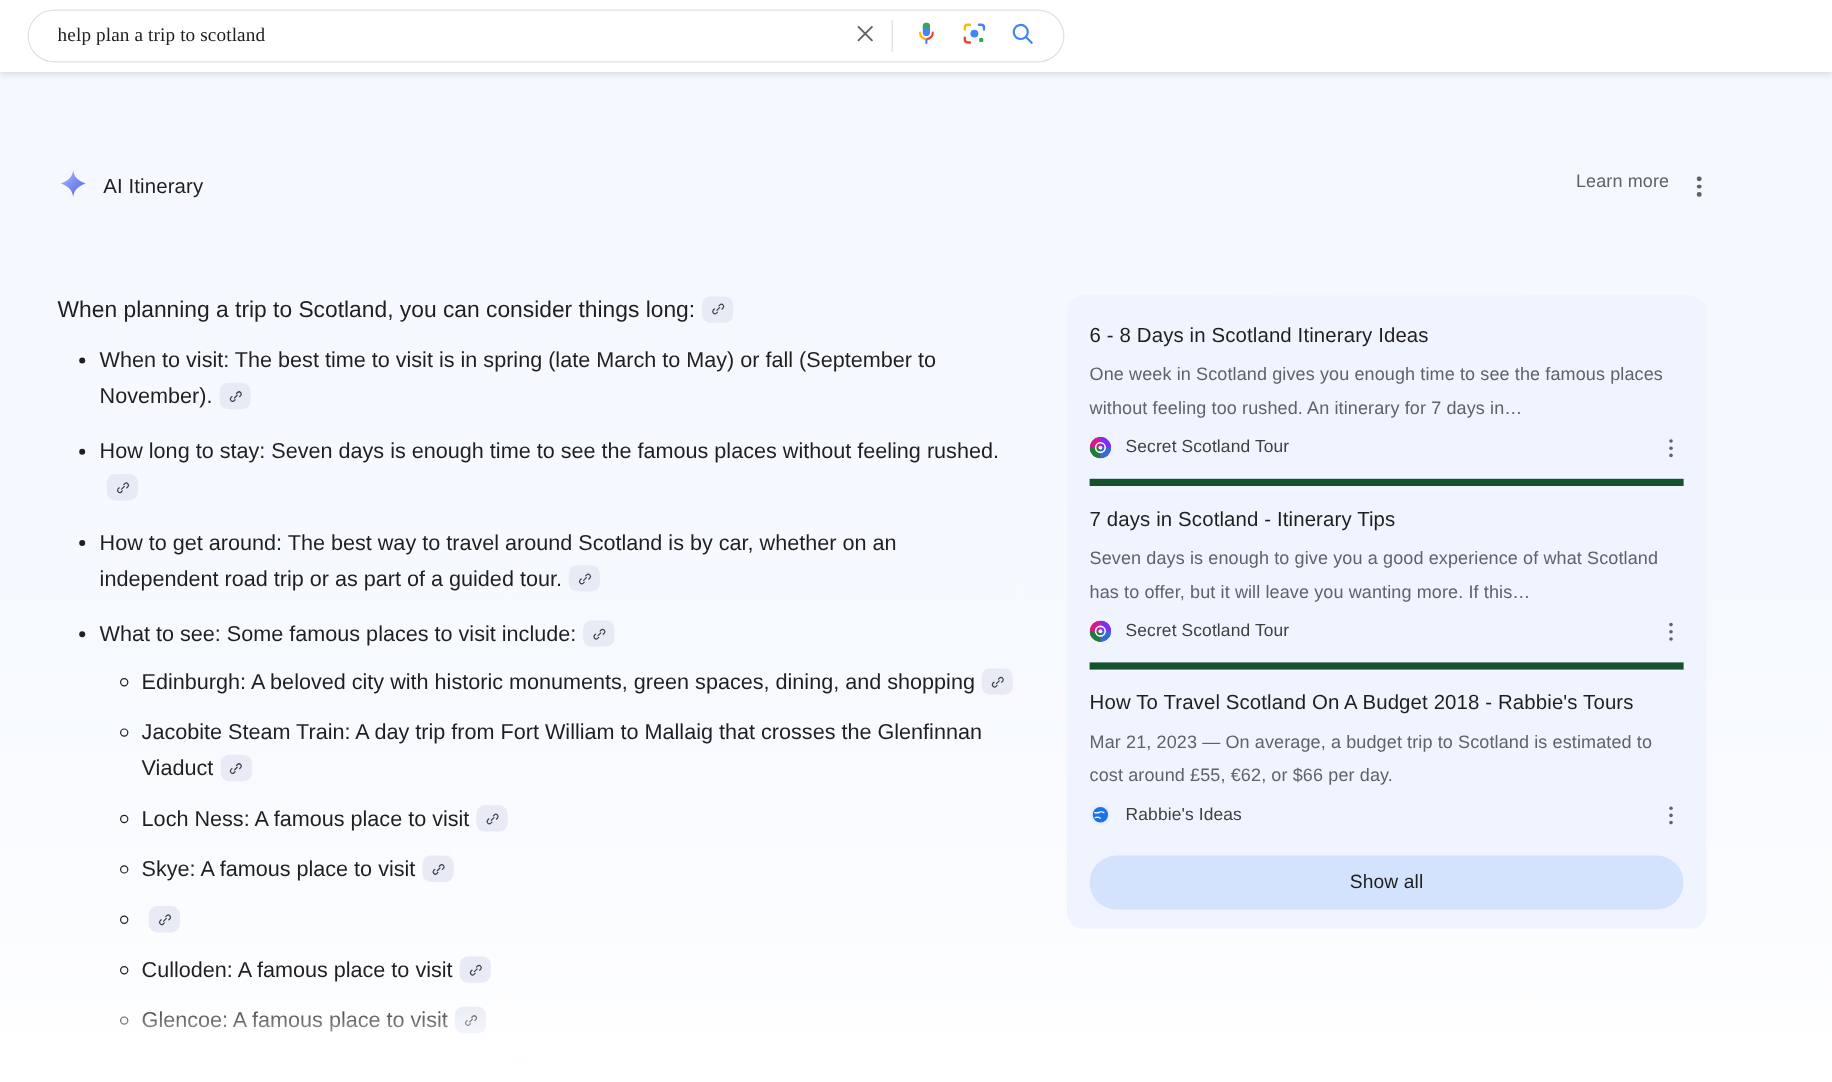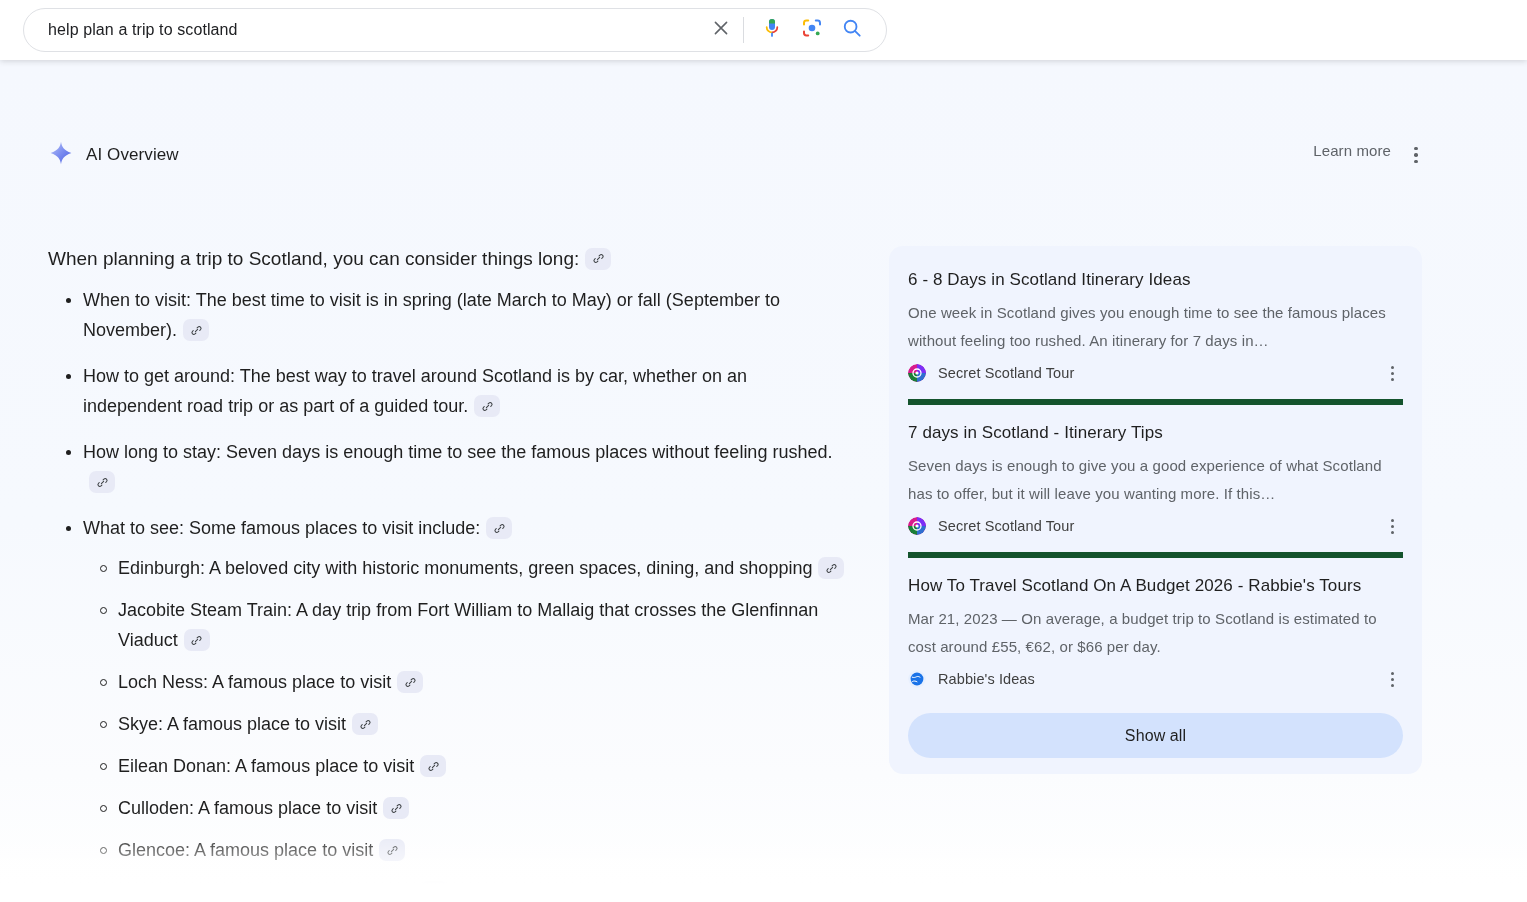--- a/index.html
+++ b/index.html
@@ -26,20 +26,21 @@
     left: 23px;
     top: 8px;
     width: 864px;
     height: 44px;
     border: 1px solid #dfe1e5;
     border-radius: 24px;
     background: #ffffff;
     display: flex;
     align-items: center;
     padding: 0 14px 0 24px;
+    font-family: Liberation Serif, serif;
   }
 
   .search-value {
     flex: 1;
     font-size: 16px;
     color: #202124;
     letter-spacing: .1px;
     line-height: 20px;
     white-space: nowrap;
     overflow: hidden;
@@ -321,21 +322,21 @@
           <defs>
             <linearGradient id="sparkGrad" x1="0" y1="0" x2="1" y2="1">
               <stop offset="0%" stop-color="#b9c4f7"></stop>
               <stop offset="50%" stop-color="#7b8df0"></stop>
               <stop offset="100%" stop-color="#4a5fe0"></stop>
             </linearGradient>
           </defs>
           <path fill="url(#sparkGrad)" d="M12 1.6c.7 4.6 2.4 7.7 9.6 10.4-7.2 2.7-8.9 5.8-9.6 10.4-.7-4.6-2.4-7.7-9.6-10.4C9.6 9.3 11.3 6.2 12 1.6z"></path>
         </svg>
       </span>
-      <span class="ai-title">AI Overview</span>
+      <span class="ai-title">AI Itinerary</span>
     </div>
 
     <div class="ai-header-right">
       <span class="learn-more">Learn more</span>
       <span class="kebab">
           <i></i>
           <i></i>
           <i></i>
         </span>
     </div>
@@ -361,33 +362,33 @@
               <g fill="none" stroke="#3c4043" stroke-width="1.9" stroke-linecap="round">
                 <path d="M9.9 14.1 14.1 9.9"></path>
                 <path d="M13.1 7.2l1.6-1.6a3.4 3.4 0 0 1 4.8 4.8l-1.6 1.6"></path>
                 <path d="M10.9 16.8l-1.6 1.6a3.4 3.4 0 0 1-4.8-4.8l1.6-1.6"></path>
               </g>
             </svg>
           </span>
       </li>
 
       <li>
-        <span>How to get around: The best way to travel around Scotland is by car, whether on an independent road trip or as part of a guided tour.</span><span class="cite">
+        <span>How long to stay: Seven days is enough time to see the famous places without feeling rushed.</span><span class="cite">
             <svg width="13" height="13" viewBox="0 0 24 24" aria-hidden="true">
               <g fill="none" stroke="#3c4043" stroke-width="1.9" stroke-linecap="round">
                 <path d="M9.9 14.1 14.1 9.9"></path>
                 <path d="M13.1 7.2l1.6-1.6a3.4 3.4 0 0 1 4.8 4.8l-1.6 1.6"></path>
                 <path d="M10.9 16.8l-1.6 1.6a3.4 3.4 0 0 1-4.8-4.8l1.6-1.6"></path>
               </g>
             </svg>
           </span>
       </li>
 
       <li>
-        <span>How long to stay: Seven days is enough time to see the famous places without feeling rushed.</span><span class="cite">
+        <span>How to get around: The best way to travel around Scotland is by car, whether on an independent road trip or as part of a guided tour.</span><span class="cite">
             <svg width="13" height="13" viewBox="0 0 24 24" aria-hidden="true">
               <g fill="none" stroke="#3c4043" stroke-width="1.9" stroke-linecap="round">
                 <path d="M9.9 14.1 14.1 9.9"></path>
                 <path d="M13.1 7.2l1.6-1.6a3.4 3.4 0 0 1 4.8 4.8l-1.6 1.6"></path>
                 <path d="M10.9 16.8l-1.6 1.6a3.4 3.4 0 0 1-4.8-4.8l1.6-1.6"></path>
               </g>
             </svg>
           </span>
       </li>
 
@@ -432,21 +433,21 @@
               </span></li>
           <li><span>Skye: A famous place to visit</span><span class="cite">
                 <svg width="13" height="13" viewBox="0 0 24 24" aria-hidden="true">
                   <g fill="none" stroke="#3c4043" stroke-width="1.9" stroke-linecap="round">
                     <path d="M9.9 14.1 14.1 9.9"></path>
                     <path d="M13.1 7.2l1.6-1.6a3.4 3.4 0 0 1 4.8 4.8l-1.6 1.6"></path>
                     <path d="M10.9 16.8l-1.6 1.6a3.4 3.4 0 0 1-4.8-4.8l1.6-1.6"></path>
                   </g>
                 </svg>
               </span></li>
-          <li><span>Eilean Donan: A famous place to visit</span><span class="cite">
+          <li><span class="cite">
                 <svg width="13" height="13" viewBox="0 0 24 24" aria-hidden="true">
                   <g fill="none" stroke="#3c4043" stroke-width="1.9" stroke-linecap="round">
                     <path d="M9.9 14.1 14.1 9.9"></path>
                     <path d="M13.1 7.2l1.6-1.6a3.4 3.4 0 0 1 4.8 4.8l-1.6 1.6"></path>
                     <path d="M10.9 16.8l-1.6 1.6a3.4 3.4 0 0 1-4.8-4.8l1.6-1.6"></path>
                   </g>
                 </svg>
               </span></li>
           <li><span>Culloden: A famous place to visit</span><span class="cite">
                 <svg width="13" height="13" viewBox="0 0 24 24" aria-hidden="true">
@@ -523,21 +524,21 @@
         <span class="src-site">Secret Scotland Tour</span>
         <span class="kebab small src-kebab">
             <i></i>
             <i></i>
             <i></i>
           </span>
       </div>
     </div>
 
     <div class="source-card">
-      <div class="src-title">How To Travel Scotland On A Budget 2026 - Rabbie's Tours</div>
+      <div class="src-title">How To Travel Scotland On A Budget 2018 - Rabbie's Tours</div>
       <div class="src-snippet">Mar 21, 2023 — On average, a budget trip to Scotland is estimated to cost around £55, €62, or $66 per day.</div>
       <div class="src-footer">
         <span class="favicon">
           <svg width="18" height="18" viewBox="0 0 18 18" aria-hidden="true">
             <circle cx="9" cy="9" r="9" fill="#e8f0fe"></circle>
             <circle cx="9" cy="9" r="6.4" fill="#1a73e8"></circle>
             <path d="M4.2 7.2c1.8.6 3 .2 4.2-.4 1.2-.6 2.4-.4 3.6.4M4.6 11.4c1.6-.8 3-.4 4.4.4" stroke="#ffffff" stroke-width="1" fill="none" stroke-linecap="round"></path>
           </svg>
         </span>
         <span class="src-site">Rabbie's Ideas</span>

